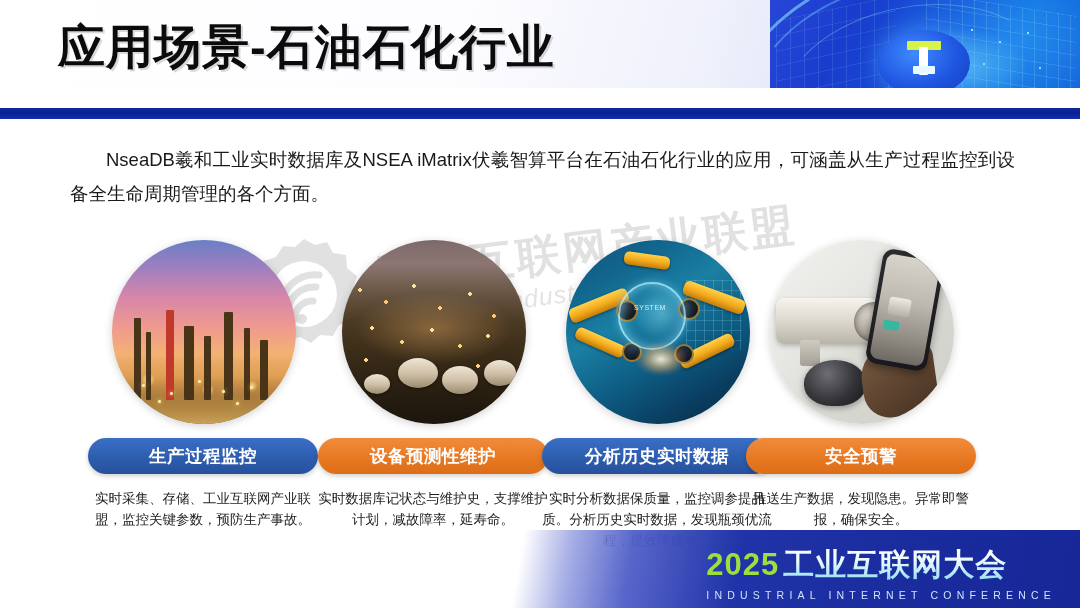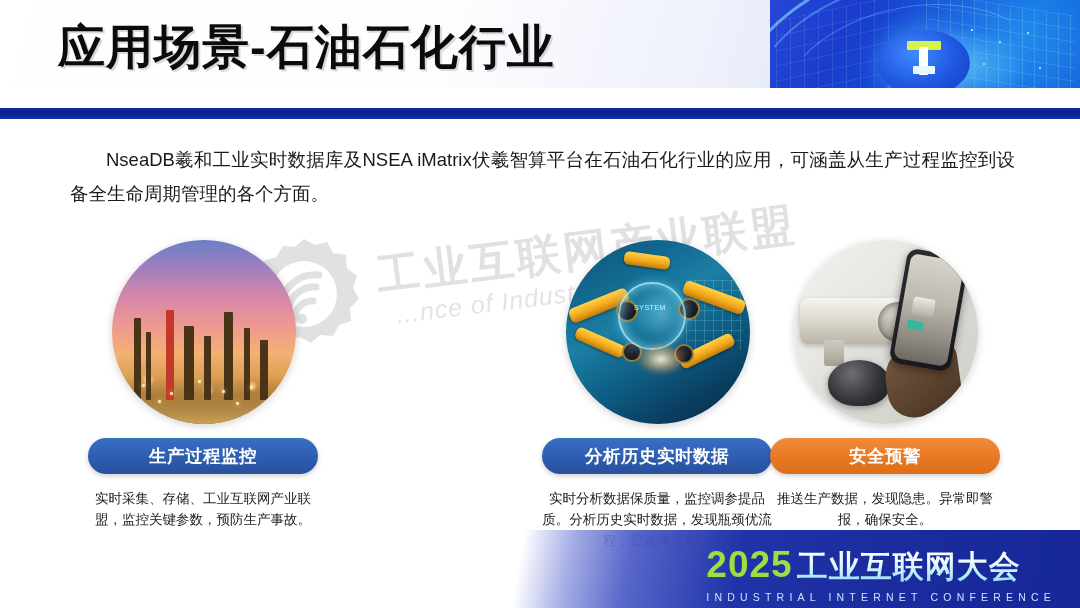--- a/index.html
+++ b/index.html
@@ -98,21 +98,21 @@
     font-size:18.5px;line-height:34px;color:#1a1a1a;text-indent:36px;
     text-align:justify;
   }
 
   
   .cards{position:absolute;left:60px;top:240px;width:960px;height:290px;}
   .card{position:absolute;top:0;width:230px;height:290px;}
   .card.c0{left:28px;text-decoration:underline;}
   .card.c1{left:258px;}
   .card.c2{left:482px;}
-  .card.c3{left:710px;}
+  .card.c3{left:686px;}
 
   .circle{
     position:absolute;left:24px;top:0;width:184px;height:184px;border-radius:50%;
     overflow:hidden;box-shadow:0 2px 8px rgba(0,0,0,.18);
   }
   
   .img-refinery-sunset{
     background:
       radial-gradient(circle 10px at 36px 140px, rgba(255,235,160,.95) 0%, transparent 70%),
       radial-gradient(circle 9px at 96px 150px, rgba(255,240,175,.9) 0%, transparent 70%),
@@ -255,21 +255,21 @@
        rgba(150,160,225,.85) 52.5%,
        rgba(80,95,200,.95) 58%,
        #2033a8 68%,
        #1a2c9e 82%,
        #172798 100%);
     overflow:hidden;
   }
   .footer-logo{position:absolute;right:24px;top:14px;text-align:left;}
   .fl-line1{display:flex;align-items:baseline;white-space:nowrap;}
   .fl-year{
-    font-size:37px;font-weight:bold;letter-spacing:1px;
+    font-size:31px;font-weight:bold;letter-spacing:1px;
     color:#9ede3f;
     text-align:center;
   }
   .fl-cn{
     font-size:31px;font-weight:bold;letter-spacing:1px;margin-left:4px;
     background:linear-gradient(to bottom,#ffffff 0%,#eafaff 40%,#7fd8f2 100%);
     -webkit-background-clip:text;background-clip:text;color:transparent;font-family:Liberation Serif, serif;
   }
   .fl-en{
     margin-top:3px;font-size:10.5px;letter-spacing:5.2px;color:#cfe2ff;white-space:nowrap;
@@ -336,20 +336,32 @@
         <div class="spark" style="left:86px;top:140px;"></div>
         <div class="spark" style="left:110px;top:150px;"></div>
         <div class="spark" style="left:138px;top:146px;"></div>
         <div class="spark" style="left:46px;top:160px;"></div>
         <div class="spark" style="left:124px;top:162px;"></div>
       </div>
       <div class="pill blue">生产过程监控</div>
       <div class="desc">实时采集、存储、工业互联网产业联盟，监控关键参数，预防生产事故。</div>
     </div>
 
+    <div class="card c1">
+      <div class="circle img-refinery-aerial">
+        <div class="haze"></div>
+        <div class="lights"></div>
+        <div class="tank" style="left:56px;top:118px;width:40px;height:30px;"></div>
+        <div class="tank" style="left:100px;top:126px;width:36px;height:28px;"></div>
+        <div class="tank" style="left:142px;top:120px;width:32px;height:26px;"></div>
+        <div class="tank" style="left:22px;top:134px;width:26px;height:20px;"></div>
+      </div>
+      <div class="pill orange">设备预测性维护</div>
+      <div class="desc">实时数据库记状态与维护史，支撑维护计划，减故障率，延寿命。</div>
+    </div>
 
     <div class="card c2">
       <div class="circle img-robotics">
         <div class="dotgrid"></div>
         <div class="arm" style="left:2px;top:58px;width:62px;height:15px;transform:rotate(-22deg);"></div>
         <div class="arm" style="left:8px;top:96px;width:52px;height:13px;transform:rotate(24deg);"></div>
         <div class="arm" style="left:116px;top:50px;width:64px;height:15px;transform:rotate(20deg);"></div>
         <div class="arm" style="left:112px;top:104px;width:58px;height:14px;transform:rotate(-26deg);"></div>
         <div class="arm" style="left:58px;top:14px;width:46px;height:13px;transform:rotate(8deg);"></div>
         <div class="joint" style="left:50px;top:60px;width:18px;height:18px;"></div>

